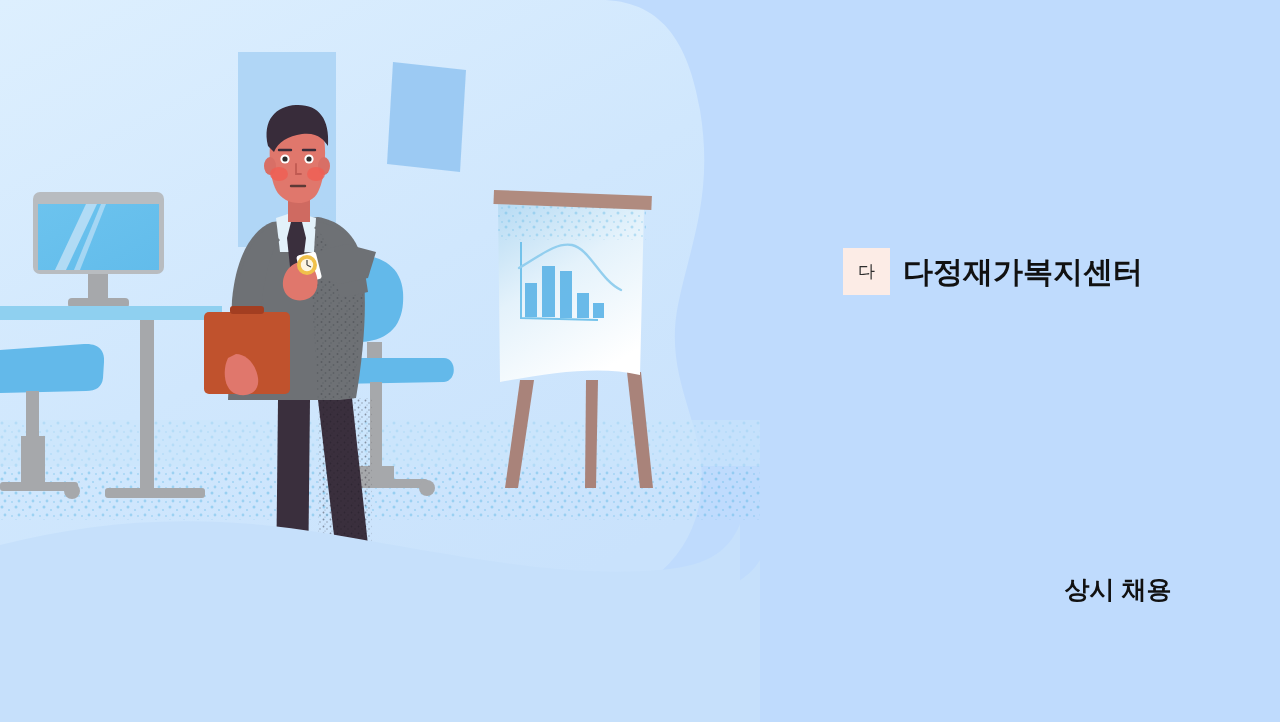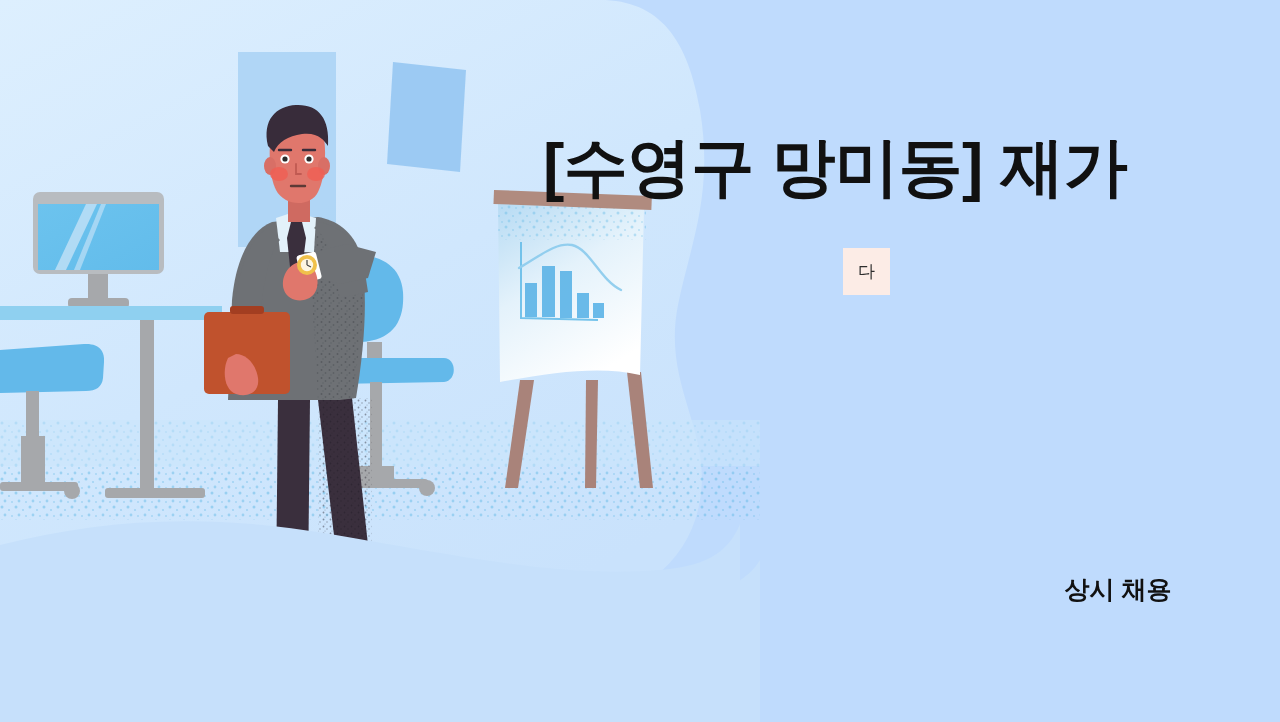--- a/index.html
+++ b/index.html
@@ -289,21 +289,21 @@
 
     <path d="M0,600 C120,562 240,556 360,574 C470,592 560,612 660,604
              C720,598 748,580 760,560 L760,722 L0,722 Z" fill="#c6e0fb"></path>
   </svg>
 
   <svg class="bg-layer" viewBox="0 0 1280 722" preserveAspectRatio="none" xmlns="http://www.w3.org/2000/svg" style="pointer-events:none;">
     <path d="M0,545 C100,520 200,512 330,534 C460,556 560,578 660,570
              C712,566 730,548 740,524 L740,722 L0,722 Z" fill="#c6e0fb"></path>
   </svg>
 
-  <div class="title">[수영구 망미동] 재가</div>
 
   <div class="company-row">
     <div class="company-logo">다</div>
+    <div class="company-name">다정재가복지센터</div>
   </div>
 
   <div class="employment-type">상시 채용</div>
 
 </div>
 
 </body></html>

